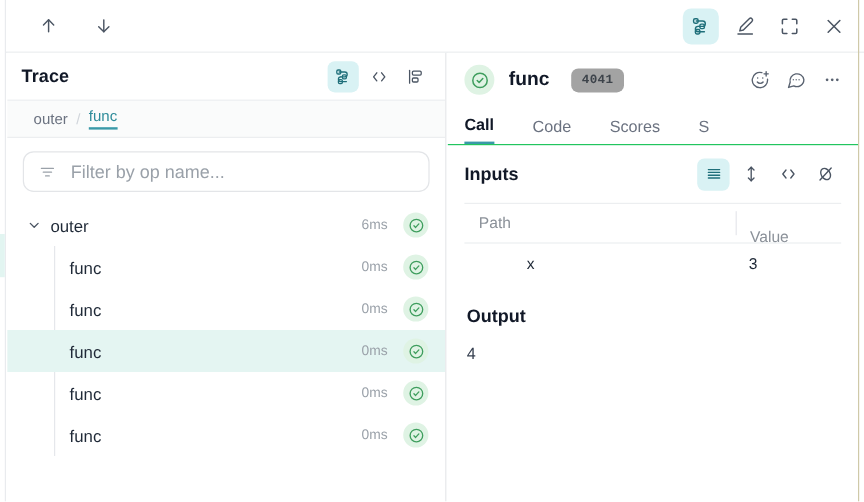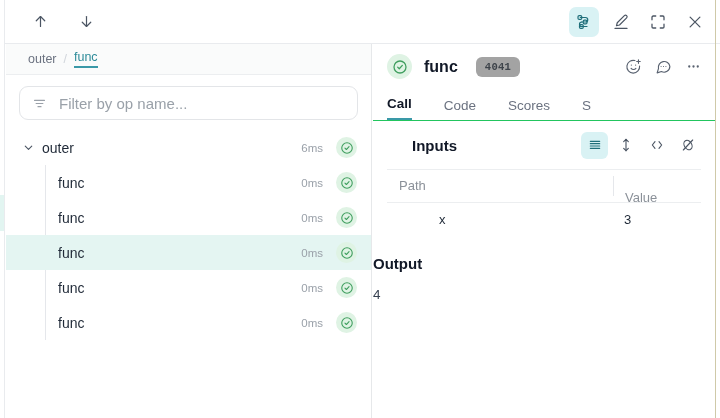--- a/index.html
+++ b/index.html
@@ -329,21 +329,20 @@
   .section-head {
     position: relative;
     height: 48px;
     display: flex;
     align-items: center;
   }
   .section-title {
     font-size: 15px;
     font-weight: bold;
     color: #111827;
-    margin-left: 25px;
   }
   .section-icons {
     position: absolute;
     right: 0;
     display: flex;
     align-items: center;
     gap: 4px;
   }
   .sicon {
     width: 27px; height: 27px;
@@ -396,21 +395,21 @@
     color: #1f2937;
   }
   .kv-row .cell-value {
     position: absolute;
     left: 237px; top: 9px;
     font-size: 13px;
     color: #1f2937;
   }
 
   .output-block {
-    padding: 18px 14px 0 0;
+    padding: 18px 14px 0 16px;
   }
   .output-title {
     font-size: 15px;
     font-weight: bold;
     color: #111827;
   }
   .output-value {
     margin-top: 15px;
     font-size: 13.5px;
     color: #374151;
@@ -467,20 +466,47 @@
       <div class="ticon">
         <svg width="18" height="18" viewBox="0 0 24 24" fill="none" stroke="currentColor" stroke-width="1.7" stroke-linecap="round">
           <path d="M5.5 5.5l13 13M18.5 5.5l-13 13"></path>
         </svg>
       </div>
     </div>
   </div>
 
   <div class="trace-panel">
 
+    <div class="trace-head">
+      <div class="trace-title">Trace</div>
+      <div class="trace-head-icons">
+        <div class="hicon active">
+          <svg width="16" height="16" viewBox="0 0 24 24" fill="none" stroke="currentColor" stroke-width="1.6" stroke-linecap="round" stroke-linejoin="round">
+            <path d="M7 6h7a3 3 0 0 1 0 6H9"></path>
+            <rect x="4" y="3.5" width="5" height="5" rx="1.6"></rect>
+            <rect x="11" y="9.5" width="5" height="5" rx="1.6"></rect>
+            <path d="M16 18H9a3 3 0 0 1 0-6"></path>
+            <rect x="6" y="15.5" width="5" height="5" rx="1.6"></rect>
+          </svg>
+        </div>
+        <div class="hicon">
+          <svg width="16" height="16" viewBox="0 0 24 24" fill="none" stroke="currentColor" stroke-width="1.7" stroke-linecap="round" stroke-linejoin="round">
+            <path d="M9 7l-4 5 4 5"></path>
+              <path d="M15 7l4 5-4 5"></path>
+          </svg>
+        </div>
+        <div class="hicon">
+          <svg width="16" height="16" viewBox="0 0 24 24" fill="none" stroke="currentColor" stroke-width="1.6" stroke-linecap="round" stroke-linejoin="round">
+            <path d="M5 4v16"></path>
+            <rect x="8.5" y="5" width="11" height="5" rx="1.4"></rect>
+            <rect x="8.5" y="13.5" width="7" height="5" rx="1.4"></rect>
+          </svg>
+        </div>
+      </div>
+    </div>
 
     <div class="breadcrumb-bar">
       <span class="crumb">outer</span>
       <span class="crumb-sep">/</span>
       <span class="crumb current">func</span>
     </div>
 
     <div class="filter-wrap">
       <div class="filter-box">
         <span class="filter-icon">

